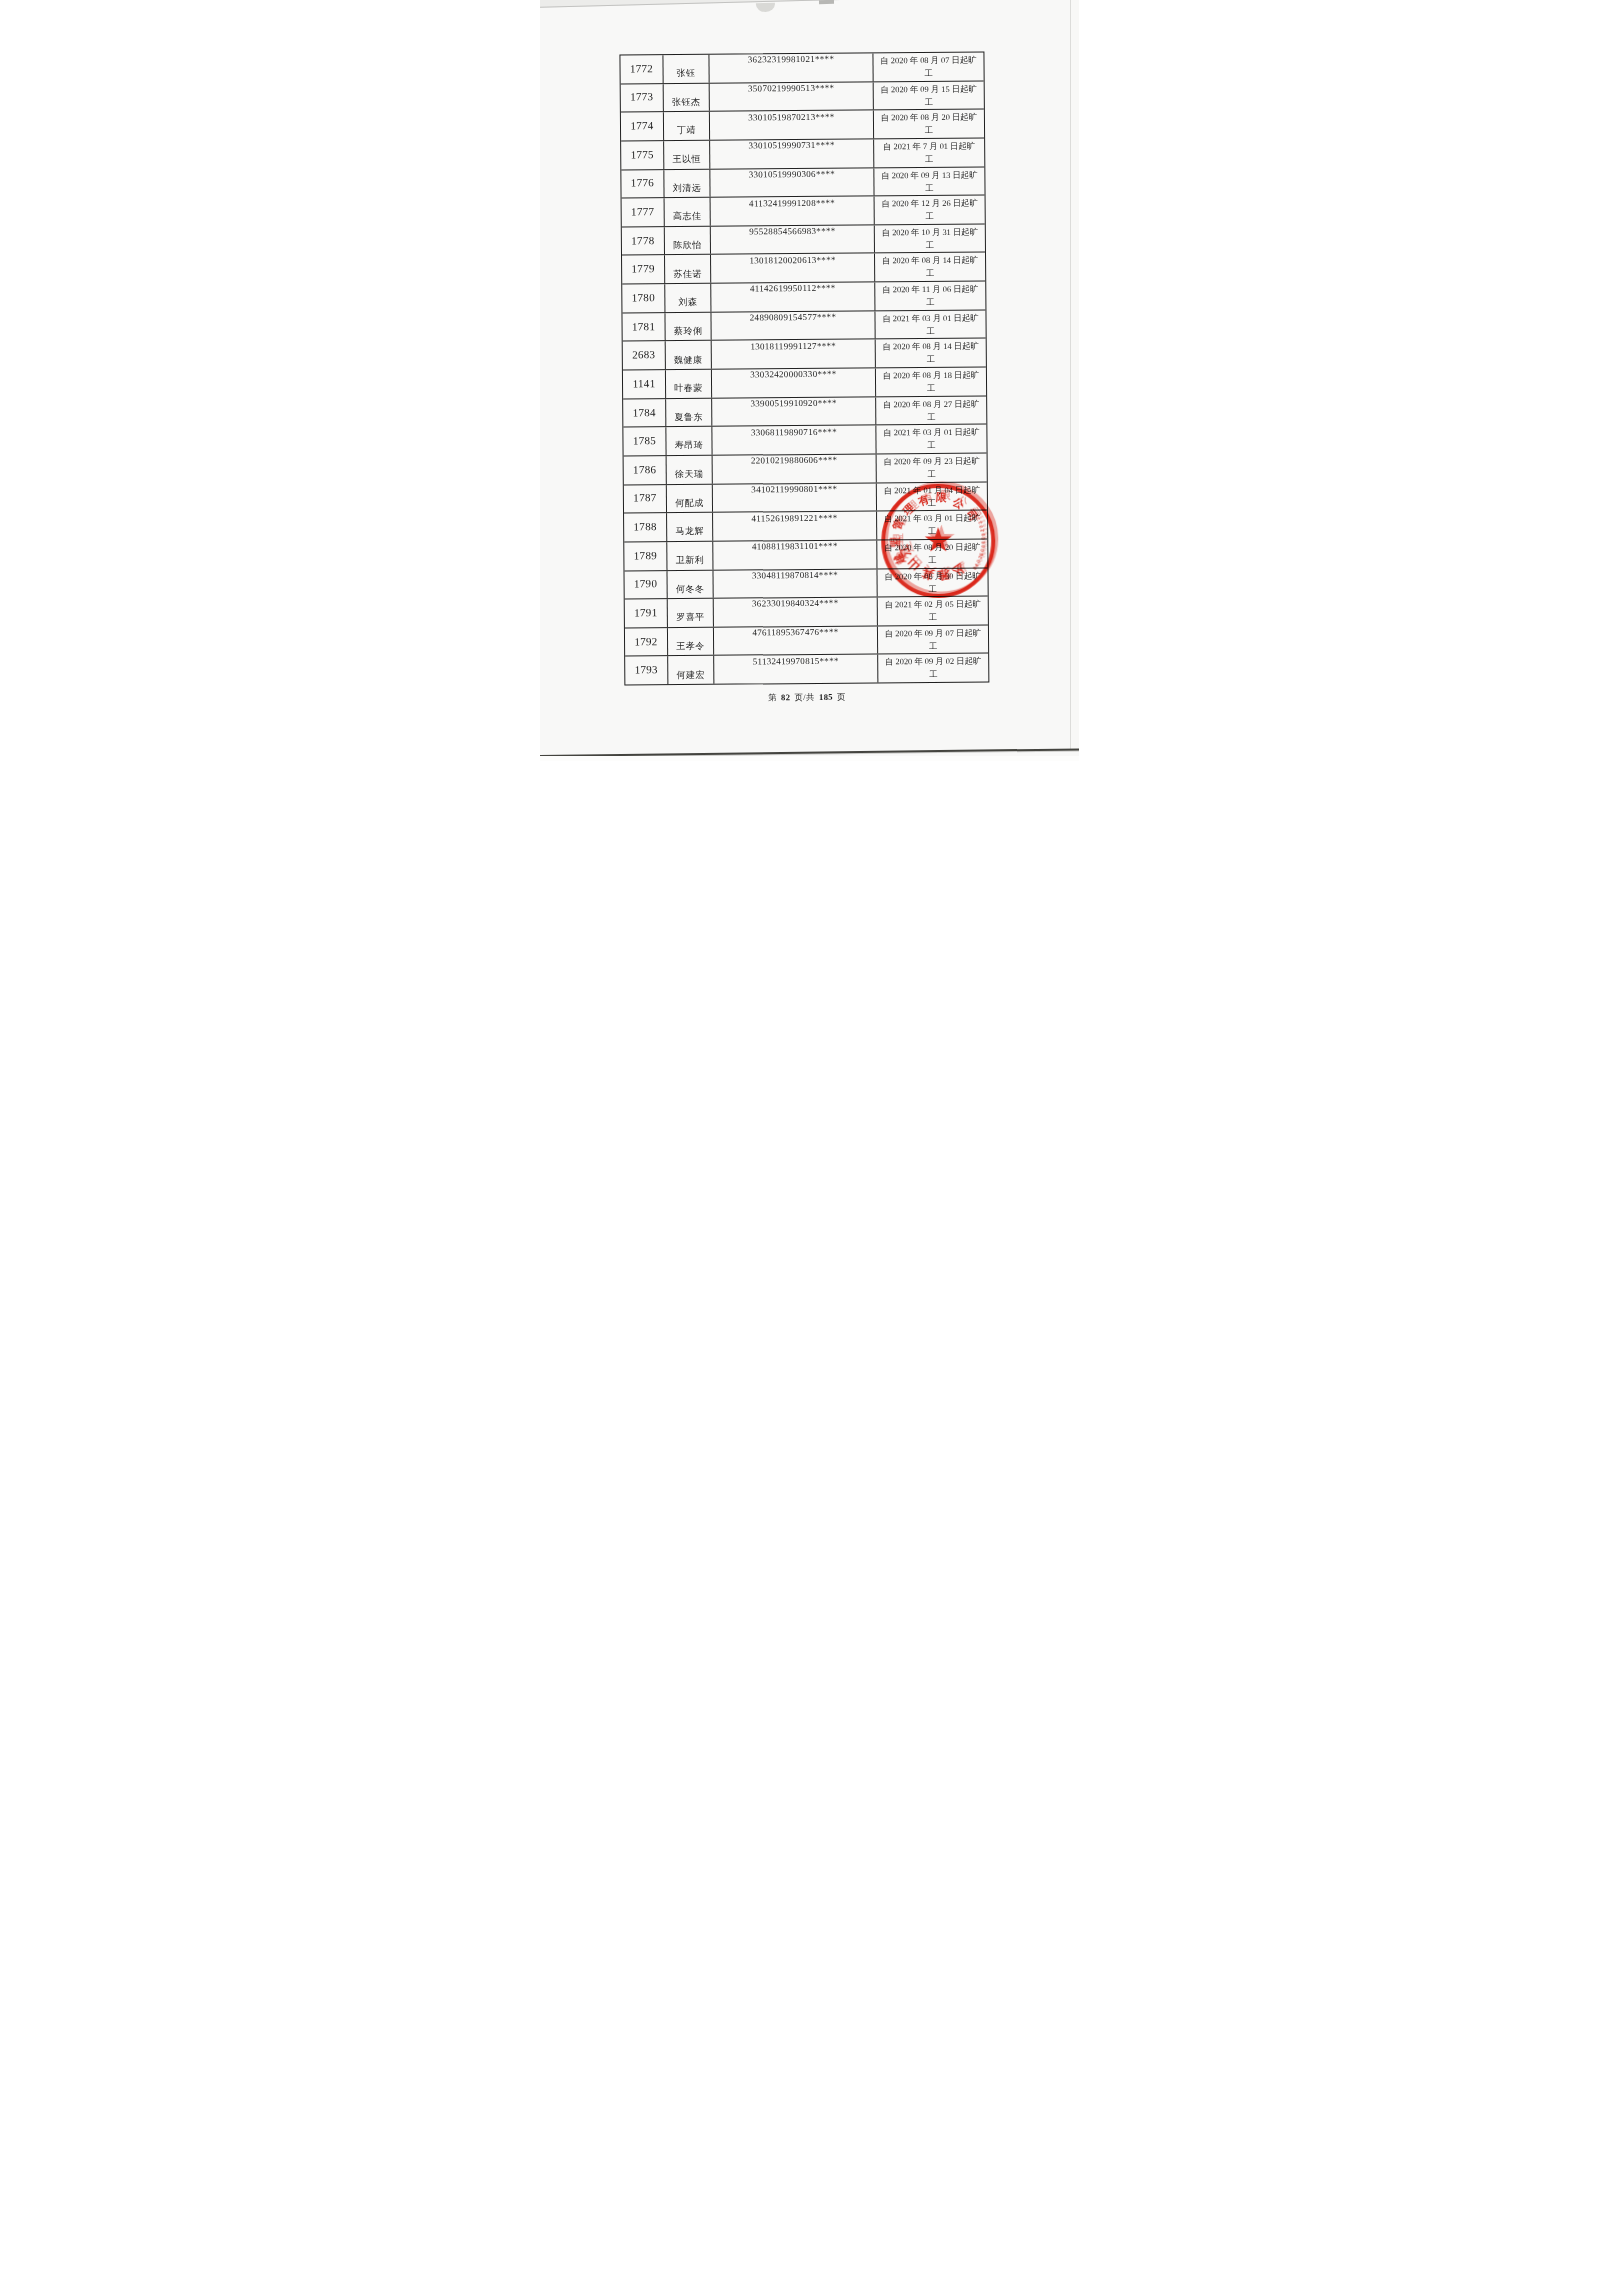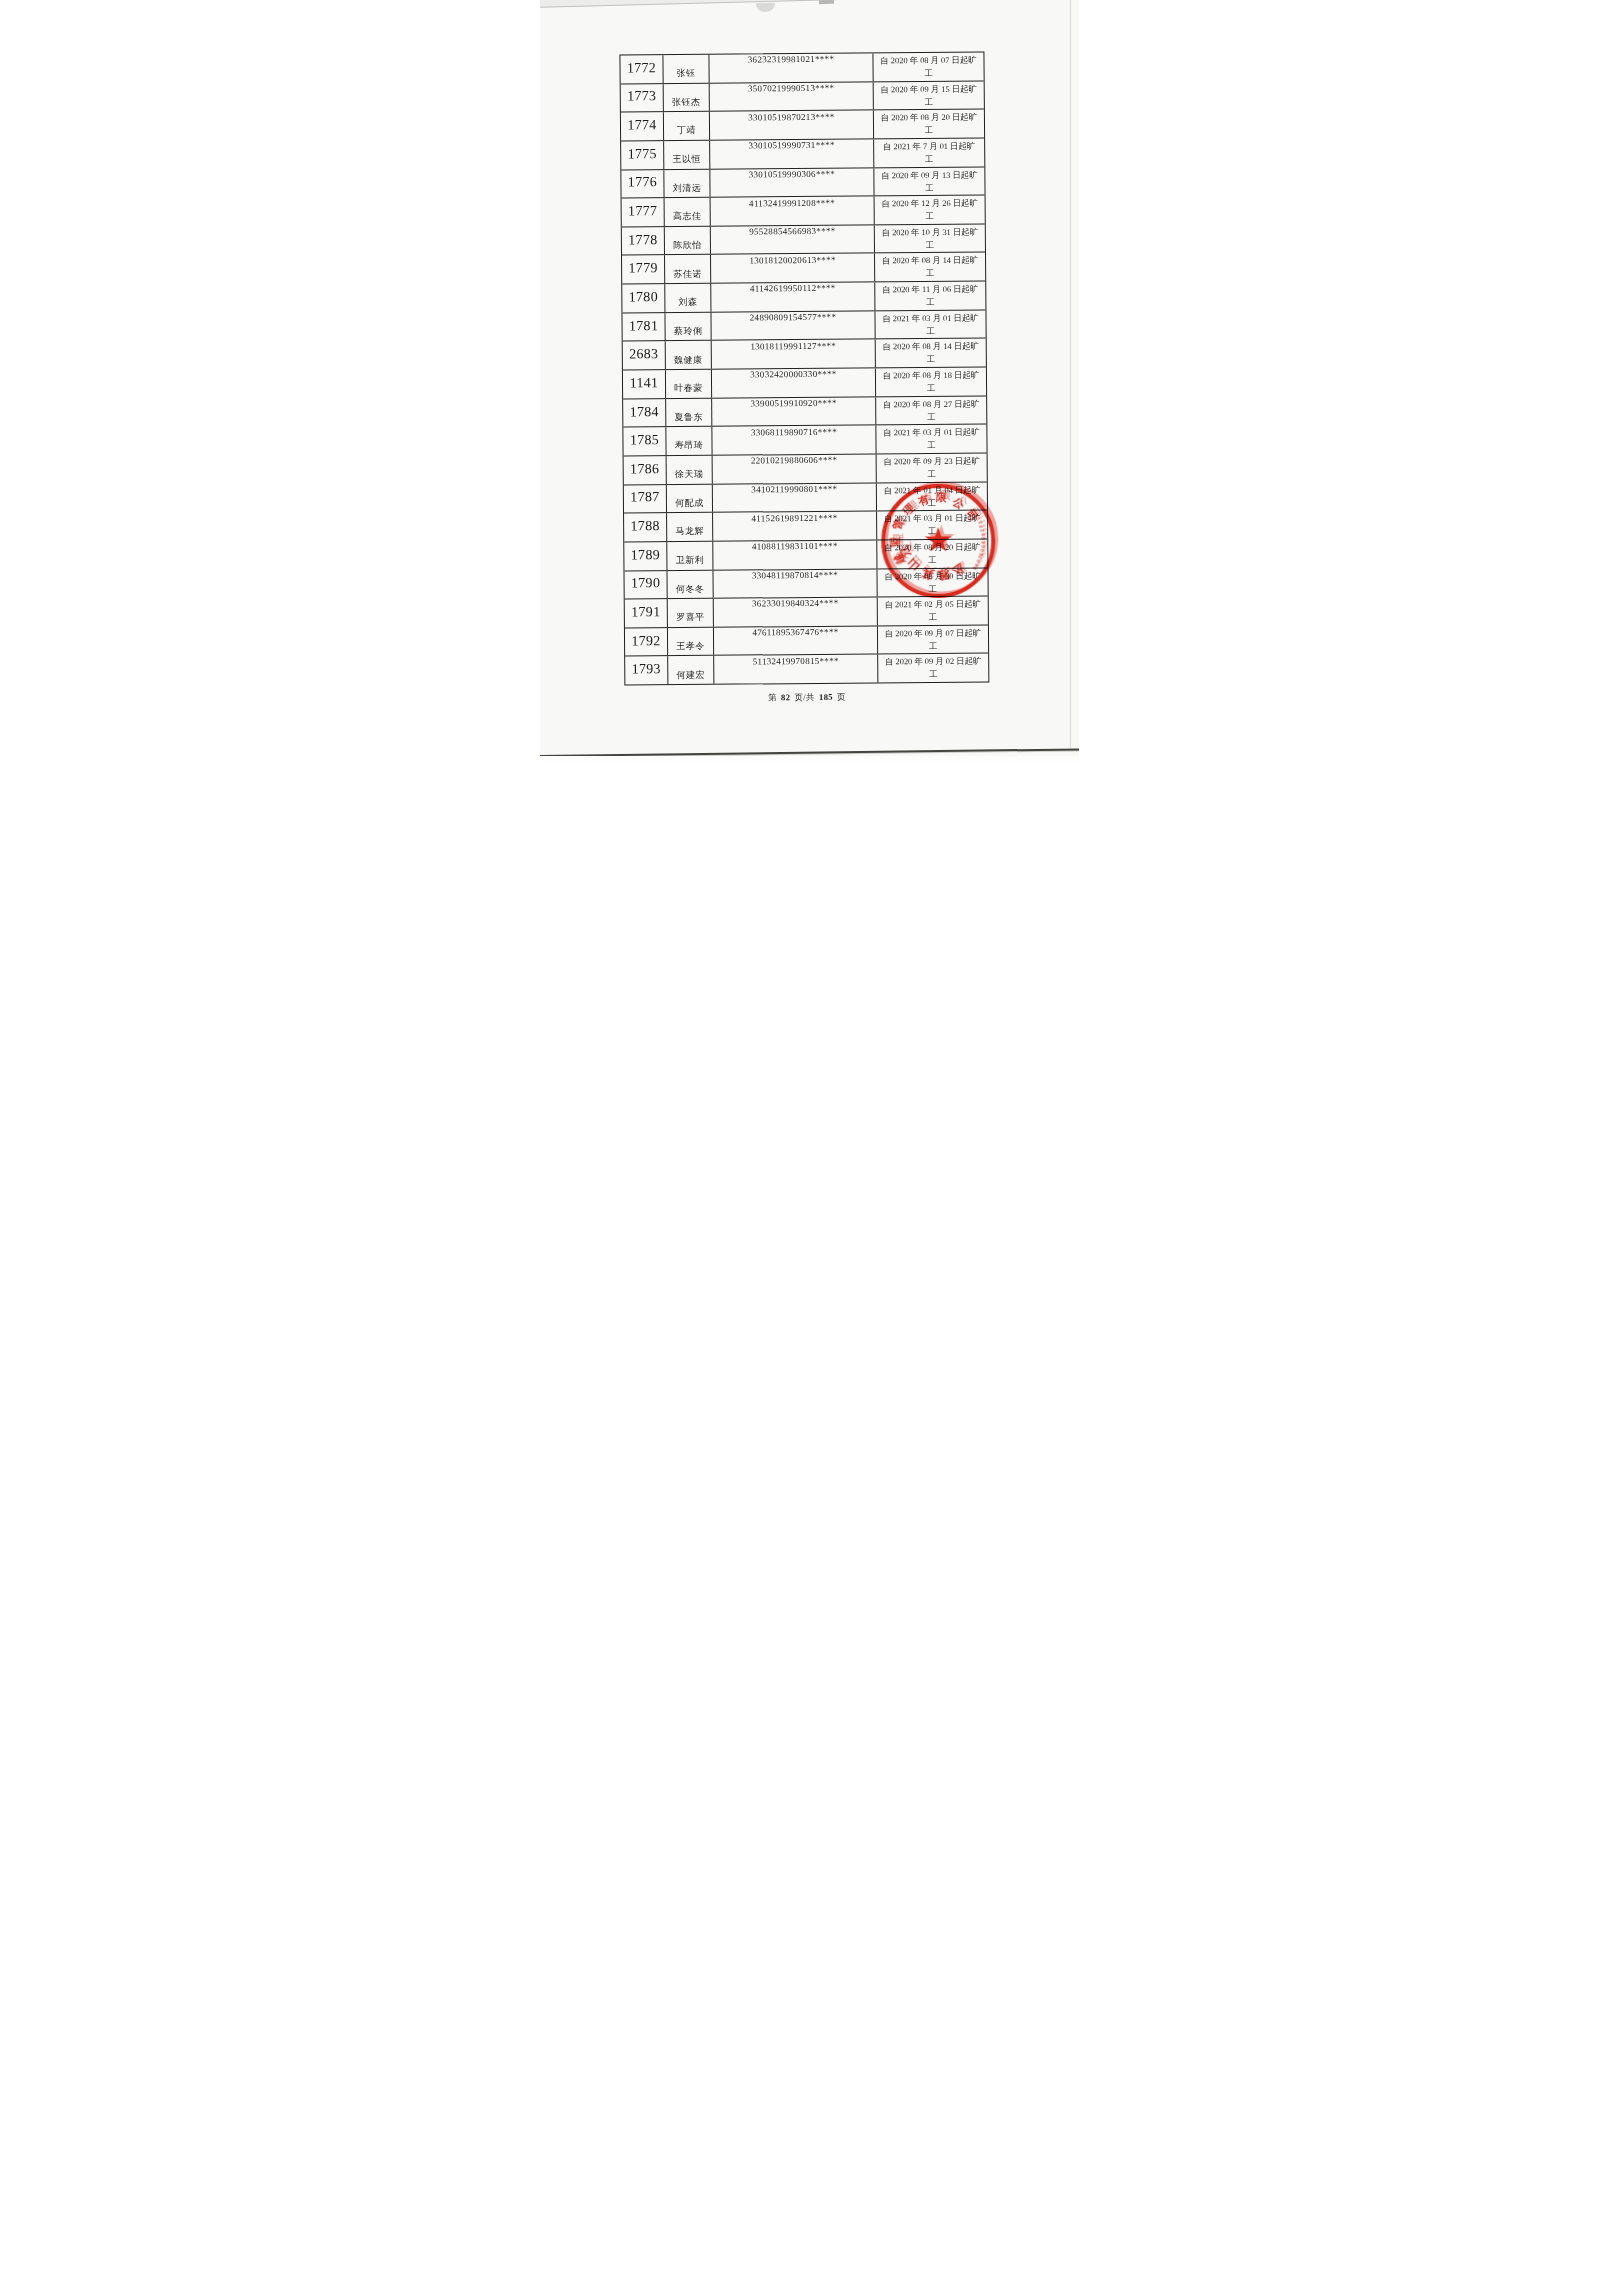--- a/index.html
+++ b/index.html
@@ -45,21 +45,21 @@
     position:absolute;left:82px;top:53px;width:365px;height:631px;
     border:1.3px solid #1f1f1f;
     display:flex;flex-direction:column;
     box-sizing:border-box;
     background:transparent;
   }
   .trow{flex:1;display:grid;grid-template-columns:43px 46px 164px 1fr;border-top:1px solid #222;}
   .trow:first-child{border-top:none;}
   .cell{box-sizing:border-box;overflow:hidden;}
   .c-no{border-right:1px solid #222;display:flex;align-items:center;justify-content:center;
-        font-size:14px;padding-bottom:2px;letter-spacing:0.3px;}
+        font-size:11px;padding-bottom:2px;letter-spacing:0.3px;}
   .c-name{border-right:1px solid #222;display:flex;align-items:flex-end;justify-content:center;
         font-size:9px;padding-bottom:2.5px;letter-spacing:0.5px;}
   .c-id{border-right:1px solid #222;display:flex;align-items:center;justify-content:center;
         font-size:9px;letter-spacing:0.3px;padding-bottom:17px;}
   .c-date{font-size:8.4px;line-height:13px;text-align:center;white-space:pre-line;
         padding-top:1px;}
   .footer{
     position:absolute;left:82px;top:692px;width:365px;text-align:center;
     font-size:8.4px;letter-spacing:0.5px;
   }

